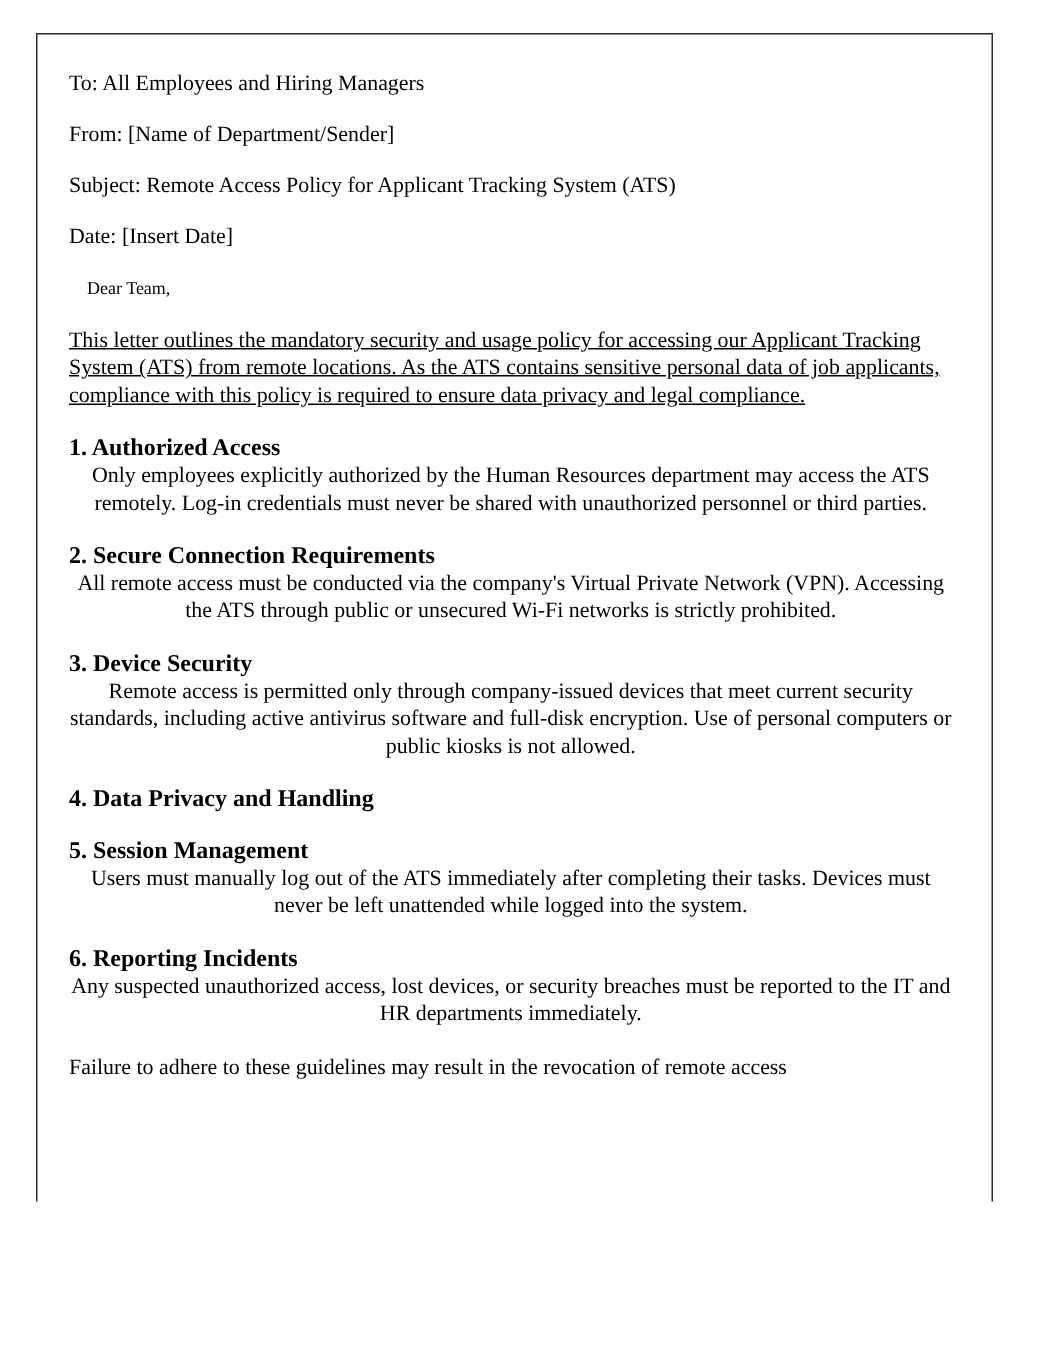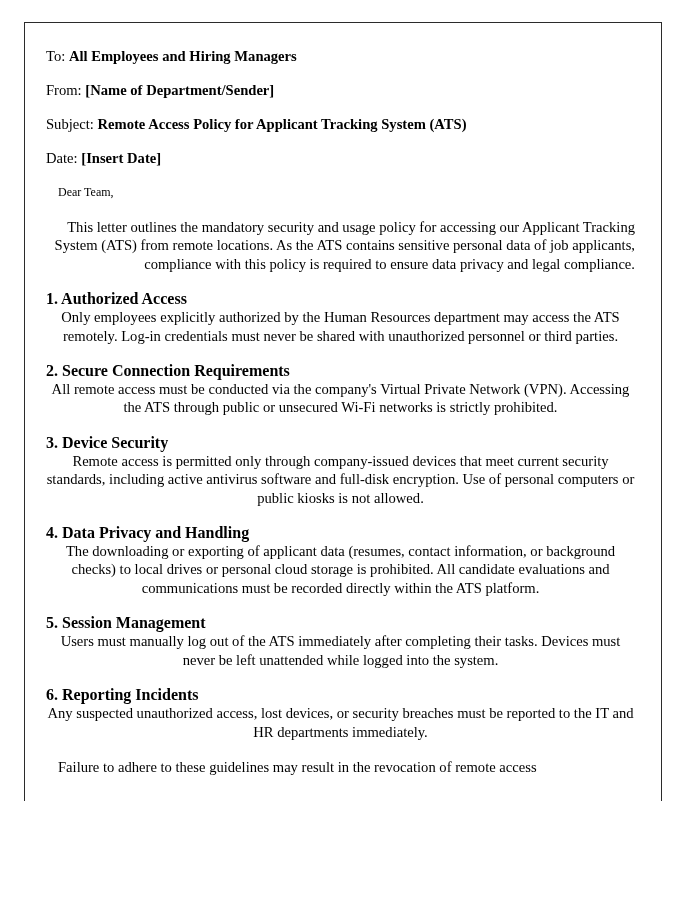--- a/index.html
+++ b/index.html
@@ -42,52 +42,53 @@
   .hdr-line {
     font-size: 14.6px;
     line-height: 18px;
     margin: 0 0 16px 0;
     white-space: nowrap;
   }
   .hdr-label {
     font-weight: normal;
   }
   .hdr-value {
-    font-weight: bold;
+    font-weight: normal;
   }
   .salutation {
     font-size: 12px;
     line-height: 18px;
     margin: 0 0 17px 12px;
   }
   .intro-para {
     font-size: 14.6px;
     line-height: 18.4px;
     margin: 0 0 17px 0;
-    text-align: right;
+    text-align: left;
+    text-decoration: underline;
   }
   .section {
     margin: 0 0 17px 0;
   }
   .section-heading {
     font-size: 16px;
     line-height: 18px;
     font-weight: bold;
     margin: 0;
   }
   .section-body {
     font-size: 14.6px;
     line-height: 18.4px;
     margin: 0;
     text-align: center;
   }
   .closing-para {
     font-size: 14.6px;
     line-height: 18.4px;
-    margin: 12px;
+    margin: 0;
   }
 </style>
 </head>
 <body>
 
 <div class="page-canvas">
   <div class="doc-page">
     <div class="doc-body">
 
       <p class="hdr-line">
@@ -118,21 +119,20 @@
       <div class="section">
         <p class="section-heading">2. Secure Connection Requirements</p>
         <p class="section-body">All remote access must be conducted via the company's Virtual Private Network (VPN). Accessing the ATS through public or unsecured Wi-Fi networks is strictly prohibited.</p>
       </div>
       <div class="section">
         <p class="section-heading">3. Device Security</p>
         <p class="section-body">Remote access is permitted only through company-issued devices that meet current security standards, including active antivirus software and full-disk encryption. Use of personal computers or public kiosks is not allowed.</p>
       </div>
       <div class="section">
         <p class="section-heading">4. Data Privacy and Handling</p>
-        <p class="section-body">The downloading or exporting of applicant data (resumes, contact information, or background checks) to local drives or personal cloud storage is prohibited. All candidate evaluations and communications must be recorded directly within the ATS platform.</p>
       </div>
       <div class="section">
         <p class="section-heading">5. Session Management</p>
         <p class="section-body">Users must manually log out of the ATS immediately after completing their tasks. Devices must never be left unattended while logged into the system.</p>
       </div>
       <div class="section">
         <p class="section-heading">6. Reporting Incidents</p>
         <p class="section-body">Any suspected unauthorized access, lost devices, or security breaches must be reported to the IT and HR departments immediately.</p>
       </div>
 

